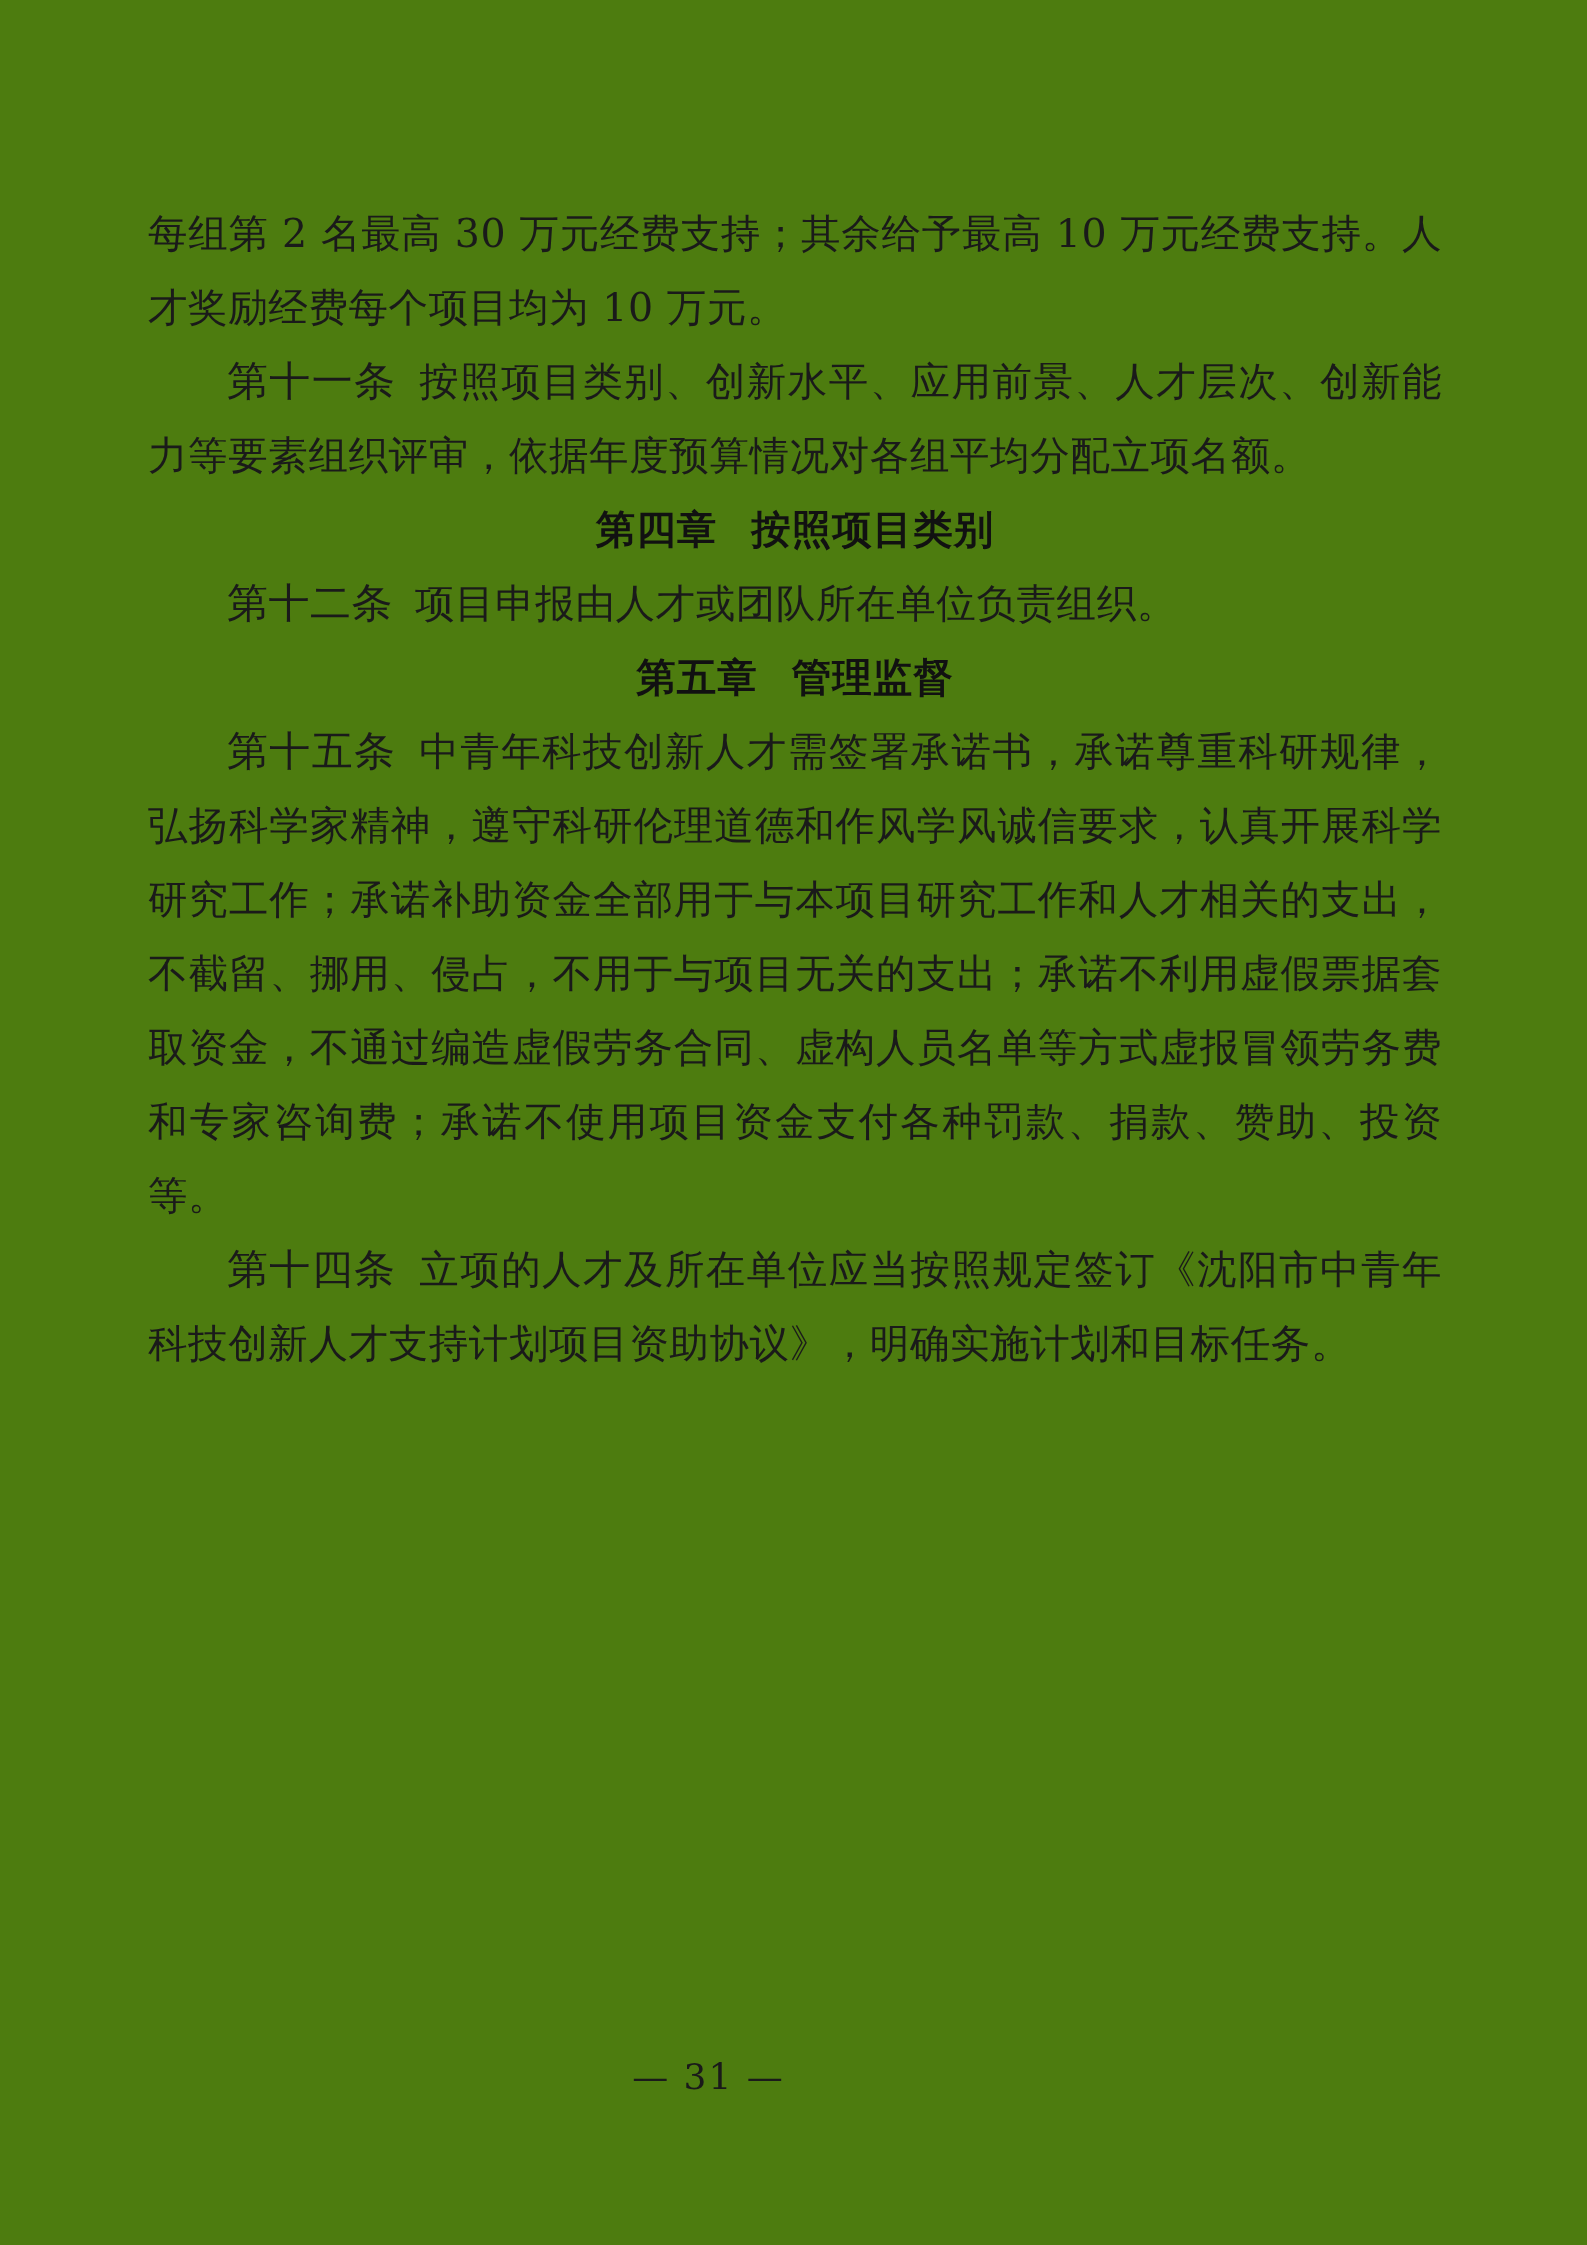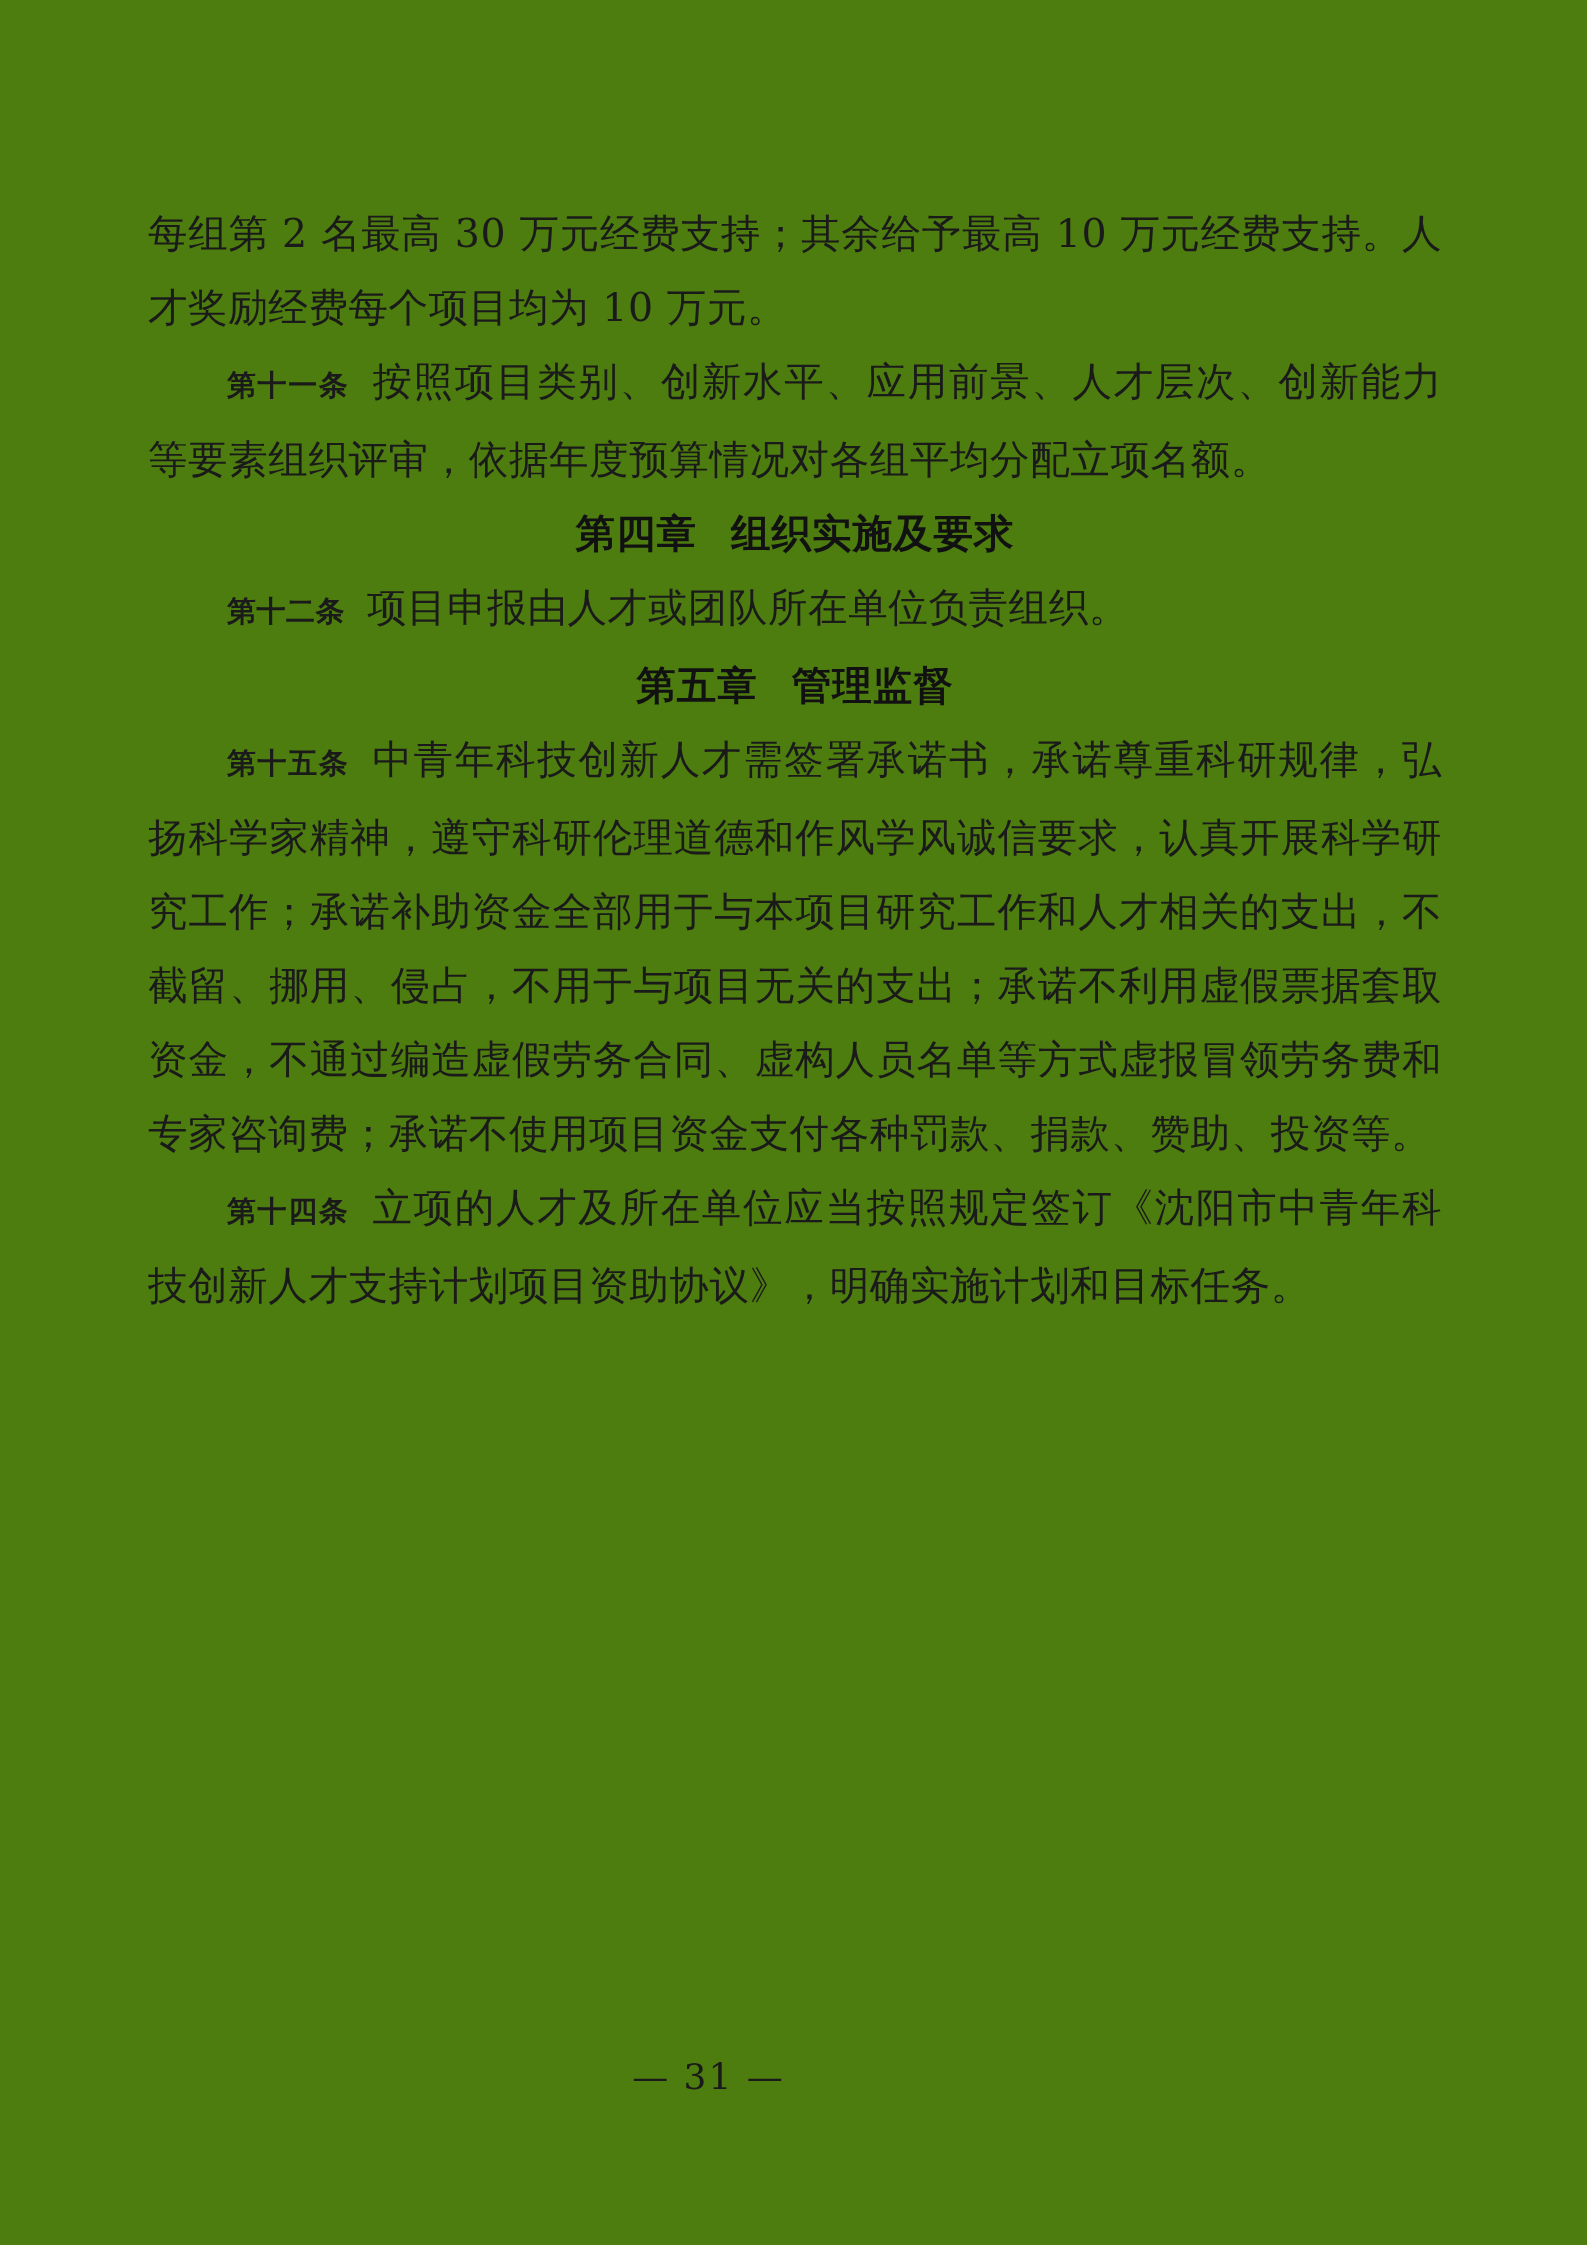--- a/index.html
+++ b/index.html
@@ -40,22 +40,22 @@
   }
   .para.indent {
     text-indent: 79px;
   }
   .para.cont {
     text-indent: 0;
   }
   
   .art-label {
     font-family: "DejaVu Sans", "Liberation Sans", sans-serif;
-    font-weight: bold;
-    font-size: 29px;
+    font-weight: normal;
+    font-size: 41px;
     letter-spacing: 0.5px;
   }
   .art-gap {
     display: inline-block;
     width: 22px;
   }
   
   .chapter {
     font-family: "DejaVu Sans", "Liberation Sans", sans-serif;
     font-weight: bold;
@@ -95,21 +95,21 @@
 <body>
 
 <div class="page">
 
   <div class="content">
 
     <p class="para cont"><span>每组第 2 名最高 30 万元经费支持；其余给予最高 10 万元经费支持。人才奖励经费每个项目均为 10 万元。</span></p>
 
     <p class="para indent"><span class="art-label">第十一条</span><span class="art-gap"></span><span>按照项目类别、创新水平、应用前景、人才层次、创新能力等要素组织评审，依据年度预算情况对各组平均分配立项名额。</span></p>
 
-    <p class="chapter"><span>第四章</span><span class="sep"></span><span>组织实施及要求</span></p>
+    <p class="chapter"><span>第四章</span><span class="sep"></span><span>按照项目类别</span></p>
 
     <p class="para indent"><span class="art-label">第十二条</span><span class="art-gap"></span><span>项目申报由人才或团队所在单位负责组织。</span></p>
 
 
     <p class="chapter"><span>第五章</span><span class="sep"></span><span>管理监督</span></p>
 
     <p class="para indent"><span class="art-label">第十五条</span><span class="art-gap"></span><span>中青年科技创新人才需签署承诺书，承诺尊重科研规律，弘扬科学家精神，遵守科研伦理道德和作风学风诚信要求，认真开展科学研究工作；承诺补助资金全部用于与本项目研究工作和人才相关的支出，不截留、挪用、侵占，不用于与项目无关的支出；承诺不利用虚假票据套取资金，不通过编造虚假劳务合同、虚构人员名单等方式虚报冒领劳务费和专家咨询费；承诺不使用项目资金支付各种罚款、捐款、赞助、投资等。</span></p>
 
     <p class="para indent"><span class="art-label">第十四条</span><span class="art-gap"></span><span>立项的人才及所在单位应当按照规定签订《沈阳市中青年科技创新人才支持计划项目资助协议》，明确实施计划和目标任务。</span></p>
 

